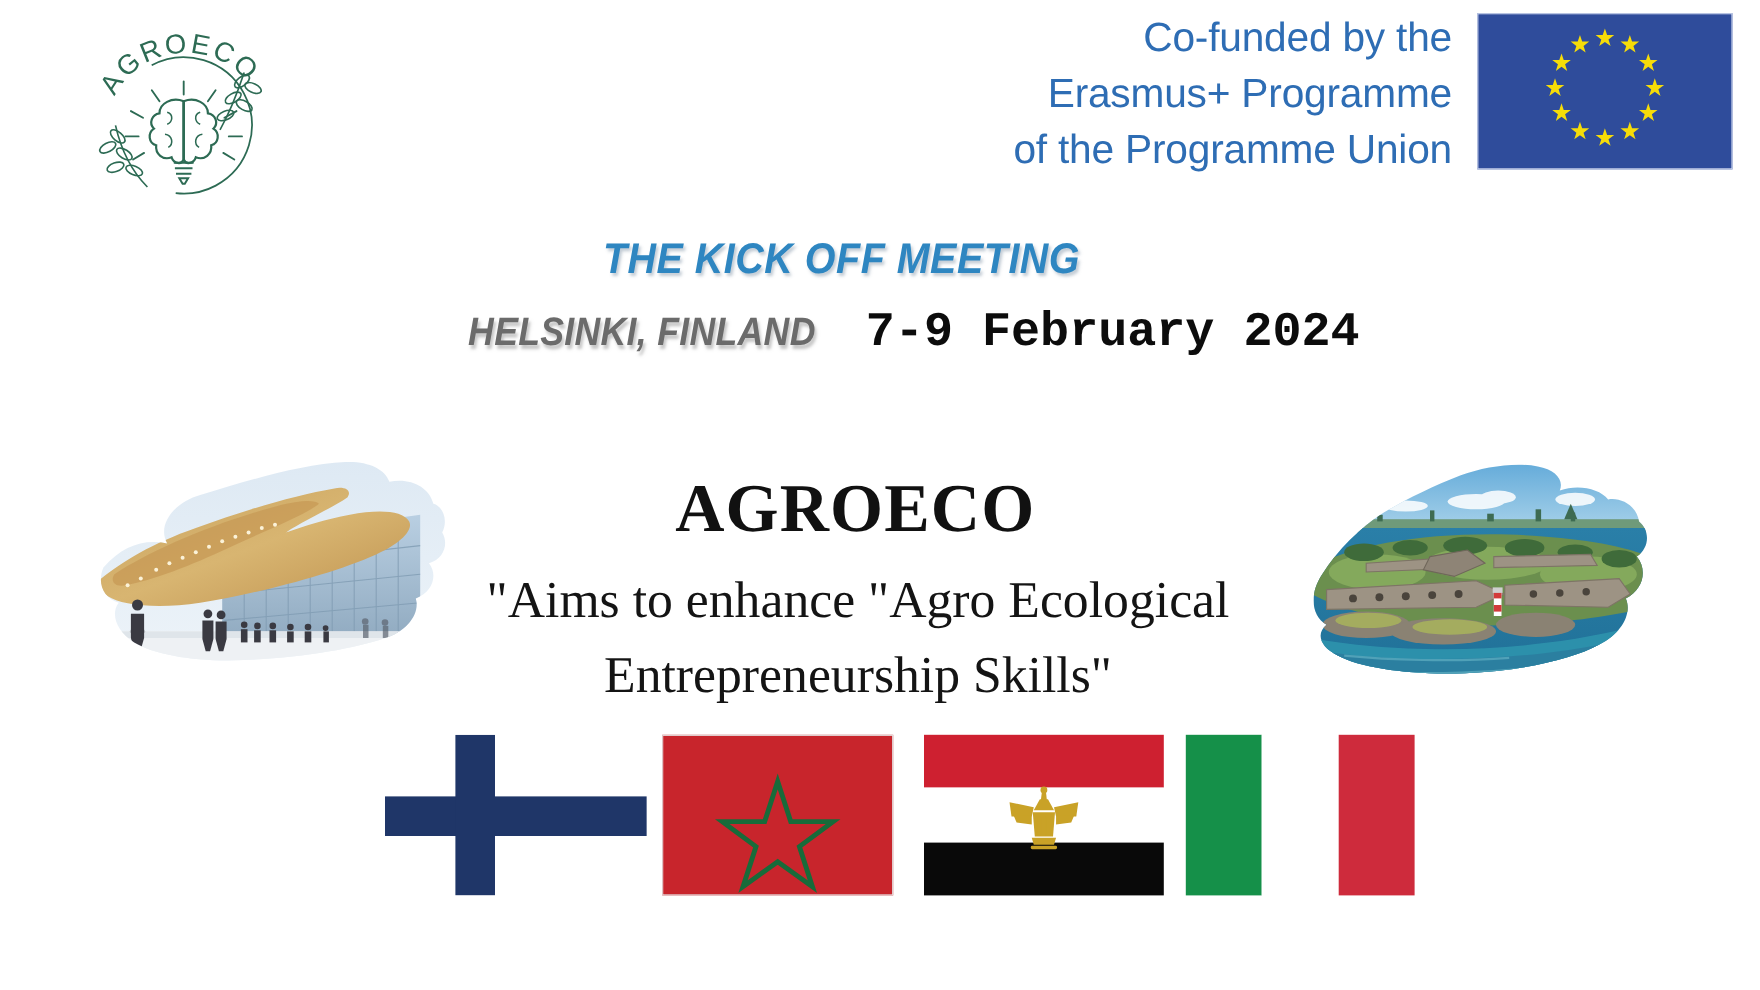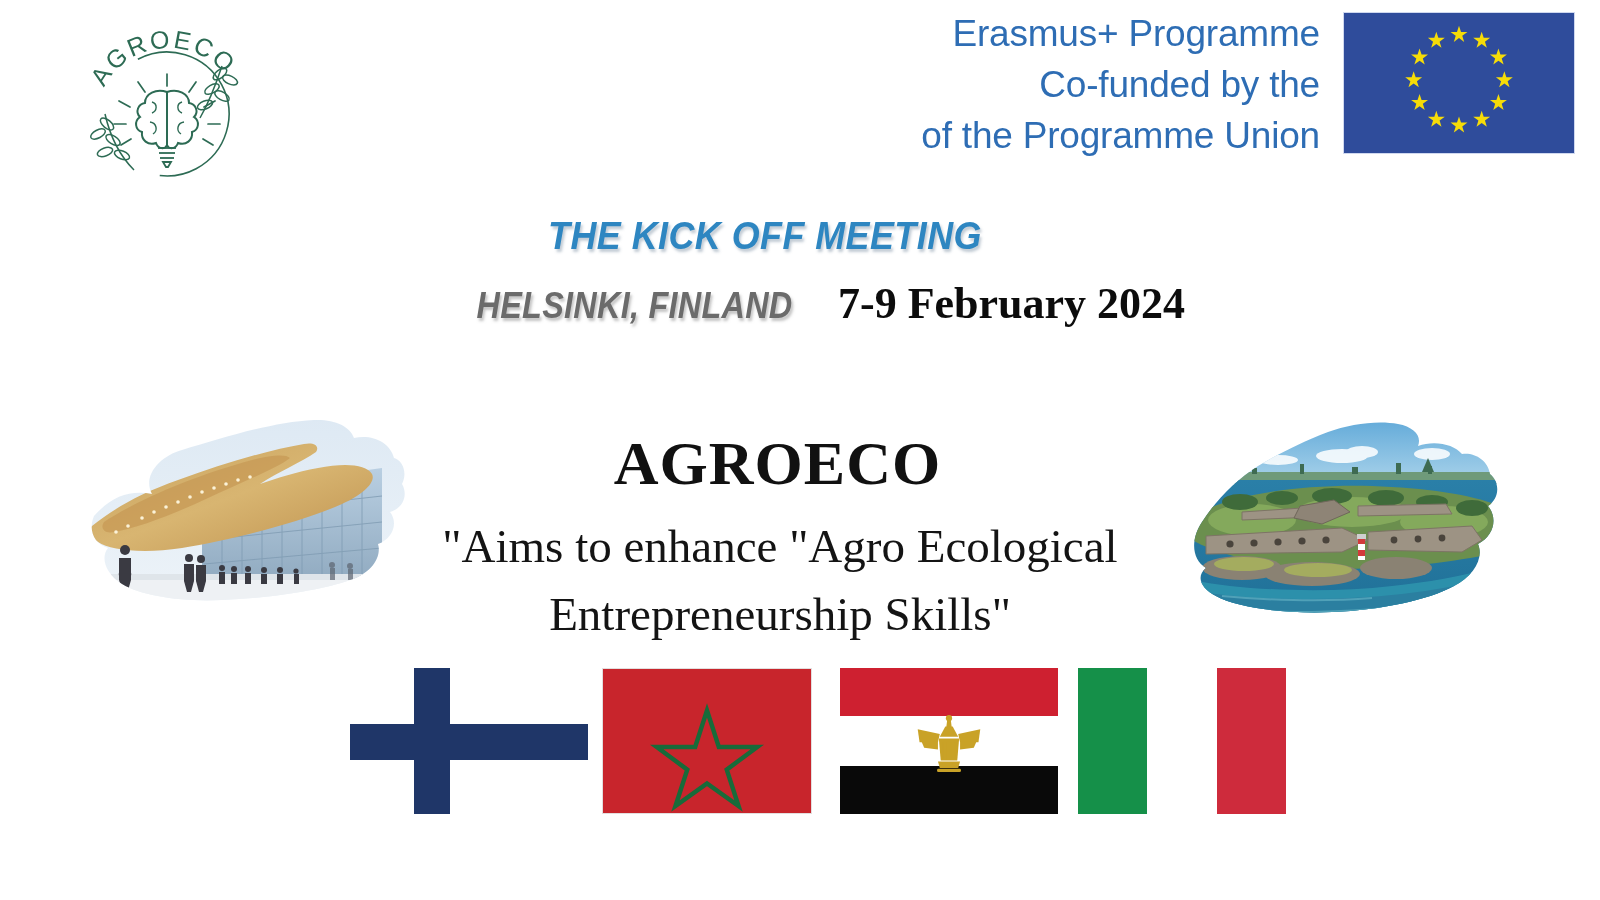--- a/index.html
+++ b/index.html
@@ -85,21 +85,21 @@
     font-weight: bold;
     font-style: italic;
     font-size: 36px;
     letter-spacing: 0.3px;
     color: #6b6b6b;
     text-shadow: 2px 3px 3px rgba(140,140,140,0.5);
     transform: scaleX(0.9);
     transform-origin: center;
   }
   #event-date {
-    font-family: Liberation Serif, serif;
+    font-family: Liberation Mono, monospace;
     font-weight: bold;
     font-size: 44px;
     color: #0c0c0c;
     letter-spacing: 0px;
   }
 
   
   #project-name {
     position: absolute;
     left: 0;
@@ -231,22 +231,22 @@
         <ellipse cx="35" cy="110" rx="8" ry="4" transform="rotate(40 35 110)"></ellipse>
         <ellipse cx="41" cy="126" rx="8" ry="4" transform="rotate(32 41 126)"></ellipse>
         <ellipse cx="50" cy="141" rx="8" ry="4" transform="rotate(22 50 141)"></ellipse>
         <ellipse cx="26" cy="120" rx="8" ry="4" transform="rotate(-28 26 120)"></ellipse>
         <ellipse cx="33" cy="138" rx="8" ry="4" transform="rotate(-20 33 138)"></ellipse>
       </g>
     </svg>
   </div>
 
   <div id="erasmus-block">
+    <div class="erasmus-line">Co-funded by the</div>
     <div class="erasmus-line">Erasmus+ Programme</div>
-    <div class="erasmus-line">Co-funded by the</div>
     <div class="erasmus-line">of the Programme Union</div>
   </div>
 
   <div id="eu-flag">
     <svg viewBox="0 0 232 142" width="100%" height="100%">
       <g fill="#F6DC08">
         <g transform="translate(116,22) scale(1.28)">
             <polygon points="0,-7 1.6,-2.2 6.7,-2.2 2.6,0.9 4.1,5.7 0,2.7 -4.1,5.7 -2.6,0.9 -6.7,-2.2 -1.6,-2.2"></polygon>
           </g>
         <g transform="translate(139,28) scale(1.28)">

